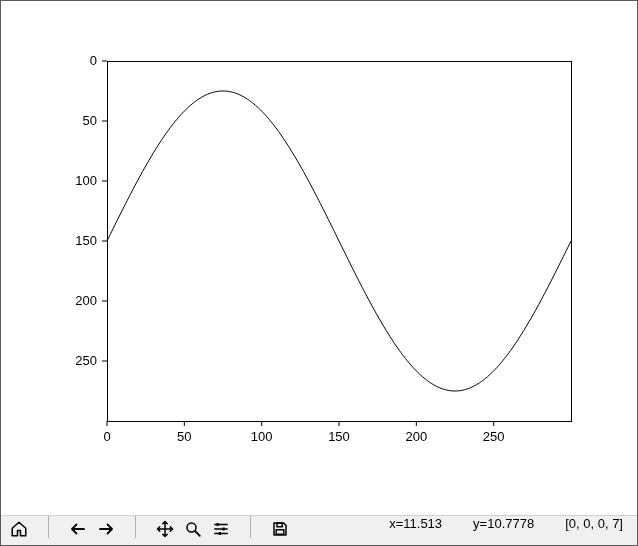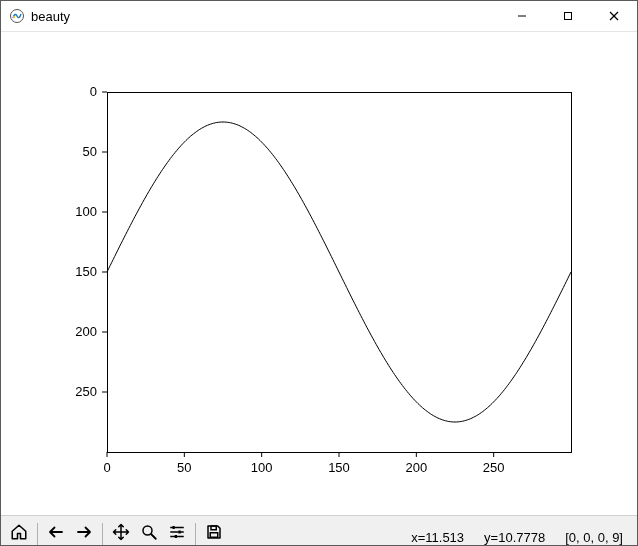--- a/index.html
+++ b/index.html
@@ -63,23 +63,24 @@
     position: absolute;
     inset: 0;
   }
 
   
   .toolbar {
     height: 30px;
     background: #f0f0f0;
     border-top: 1px solid #d0d0d0;
     display: flex;
-    align-items: flex-end;
+    align-items: flex-start;
     padding: 0 4px;
     box-sizing: border-box;
+    gap: 11px;
   }
   .tb-group {
     display: flex;
     align-items: center;
   }
   .tb-sep {
     width: 1px;
     height: 22px;
     background: #b0b0b0;
     margin: 0 4px;
@@ -100,47 +101,20 @@
     color: #000;
     padding: 0 10px;
     white-space: nowrap;
   }
 </style>
 </head>
 <body>
 
 <div class="window">
 
-  <div class="titlebar">
-    <span class="app-icon">
-      <svg width="16" height="16" viewBox="0 0 16 16">
-        <circle cx="8" cy="8" r="6.5" fill="#fff" stroke="#555" stroke-width="1"></circle>
-        <path d="M4 10 Q6 4 8 8 T12 6" fill="none" stroke="#1f77b4" stroke-width="1.4"></path>
-        <circle cx="5" cy="9" r="1" fill="#ffcc00"></circle>
-      </svg>
-    </span>
-    <span class="title">beauty</span>
-    <span class="spacer"></span>
-    <div class="win-btn">
-      <svg width="10" height="10" viewBox="0 0 10 10">
-          <line x1="1" y1="5" x2="9" y2="5" stroke="currentColor" stroke-width="1"></line>
-        </svg>
-    </div>
-    <div class="win-btn">
-      <svg width="10" height="10" viewBox="0 0 10 10">
-          <rect x="1.5" y="1.5" width="7" height="7" fill="none" stroke="currentColor" stroke-width="1"></rect>
-        </svg>
-    </div>
-    <div class="win-btn close">
-      <svg width="10" height="10" viewBox="0 0 10 10">
-          <line x1="1" y1="1" x2="9" y2="9" stroke="currentColor" stroke-width="1.2"></line>
-          <line x1="9" y1="1" x2="1" y2="9" stroke="currentColor" stroke-width="1.2"></line>
-        </svg>
-    </div>
-  </div>
 
   <div class="plot-area">
     <svg id="plot-svg" viewBox="0 0 636 484" preserveAspectRatio="none">
         <rect x="106" y="60" width="464" height="360" fill="none" stroke="#000" stroke-width="1" shape-rendering="crispEdges"></rect>
         <line x1="106" y1="420" x2="106" y2="425" stroke="#000" stroke-width="1"></line>
         <text x="106" y="440" text-anchor="middle" font-size="13" fill="#000">0</text>
         <line x1="183.33333333333331" y1="420" x2="183.33333333333331" y2="425" stroke="#000" stroke-width="1"></line>
         <text x="183.33333333333331" y="440" text-anchor="middle" font-size="13" fill="#000">50</text>
         <line x1="260.66666666666663" y1="420" x2="260.66666666666663" y2="425" stroke="#000" stroke-width="1"></line>
         <text x="260.66666666666663" y="440" text-anchor="middle" font-size="13" fill="#000">100</text>
@@ -221,16 +195,16 @@
           </svg>
       </div>
     </div>
     <div class="tb-spacer"></div>
     <span class="status">
       <span>x=</span><span>11.513</span>
     </span>
     <span class="status">
       <span>y=</span><span>10.7778</span>
     </span>
-    <span class="status">[0, 0, 0, 9]</span>
+    <span class="status">[0, 0, 0, 7]</span>
   </div>
 
 </div>
 
 </body></html>

